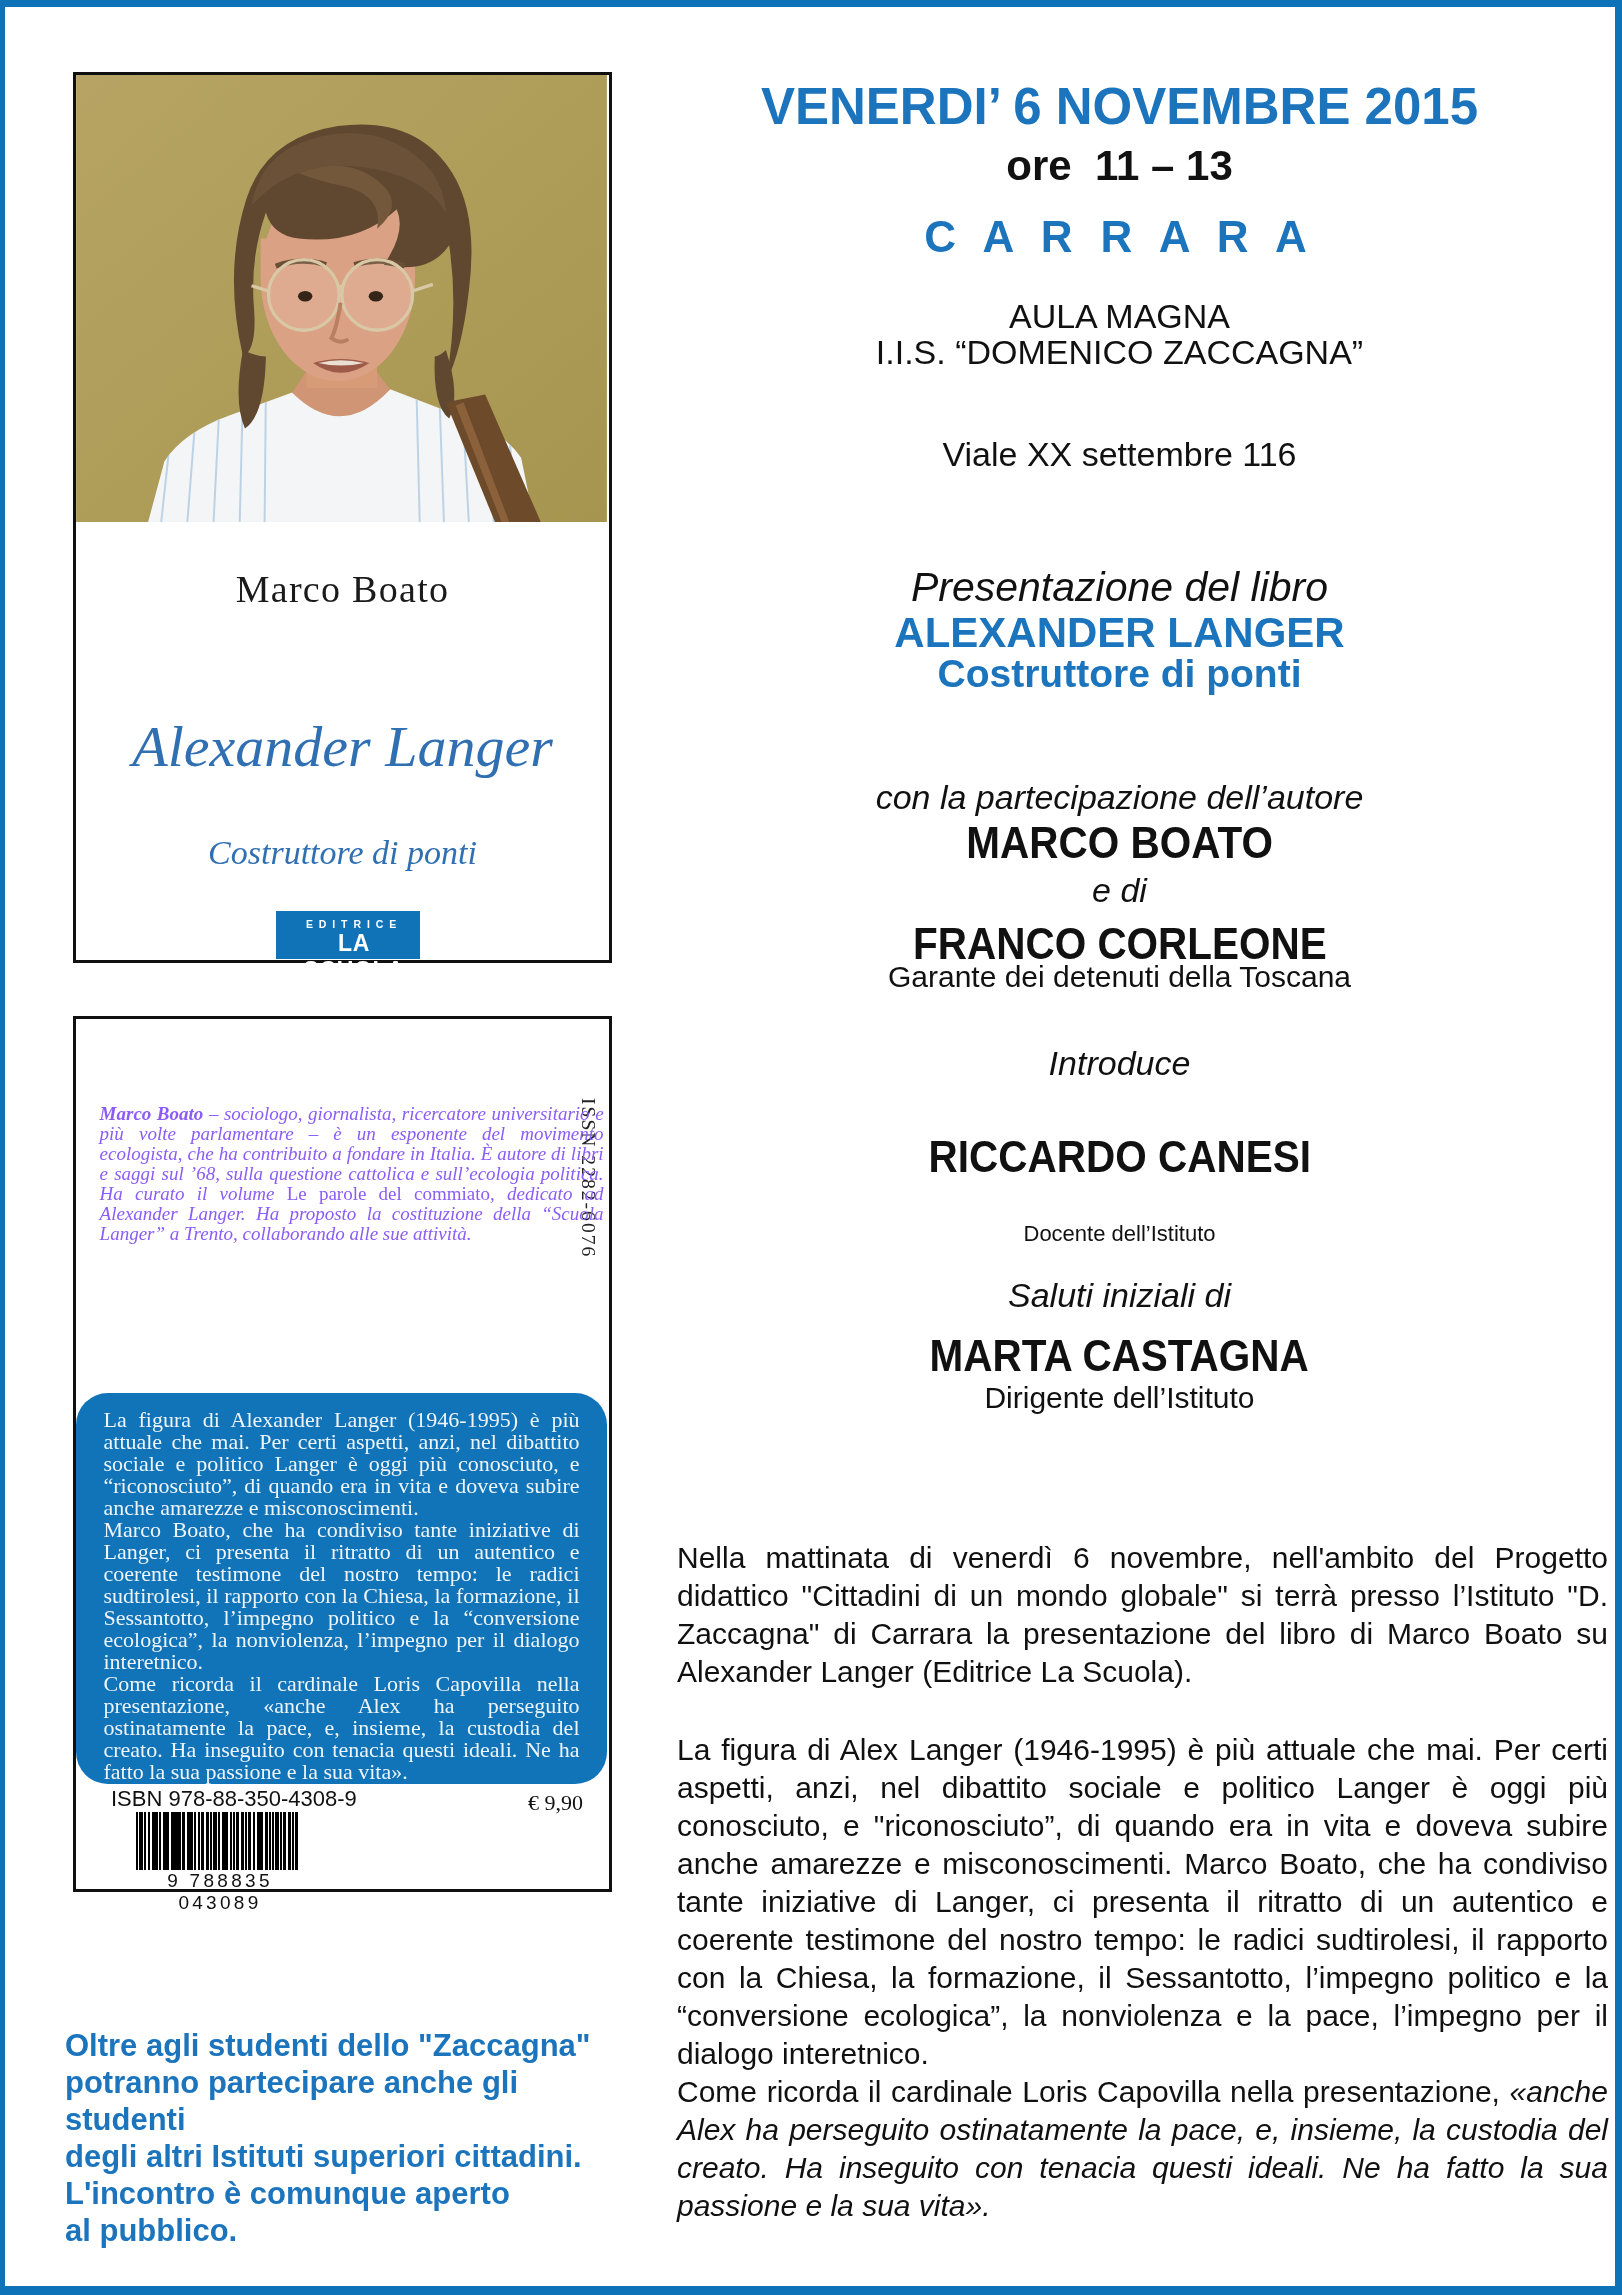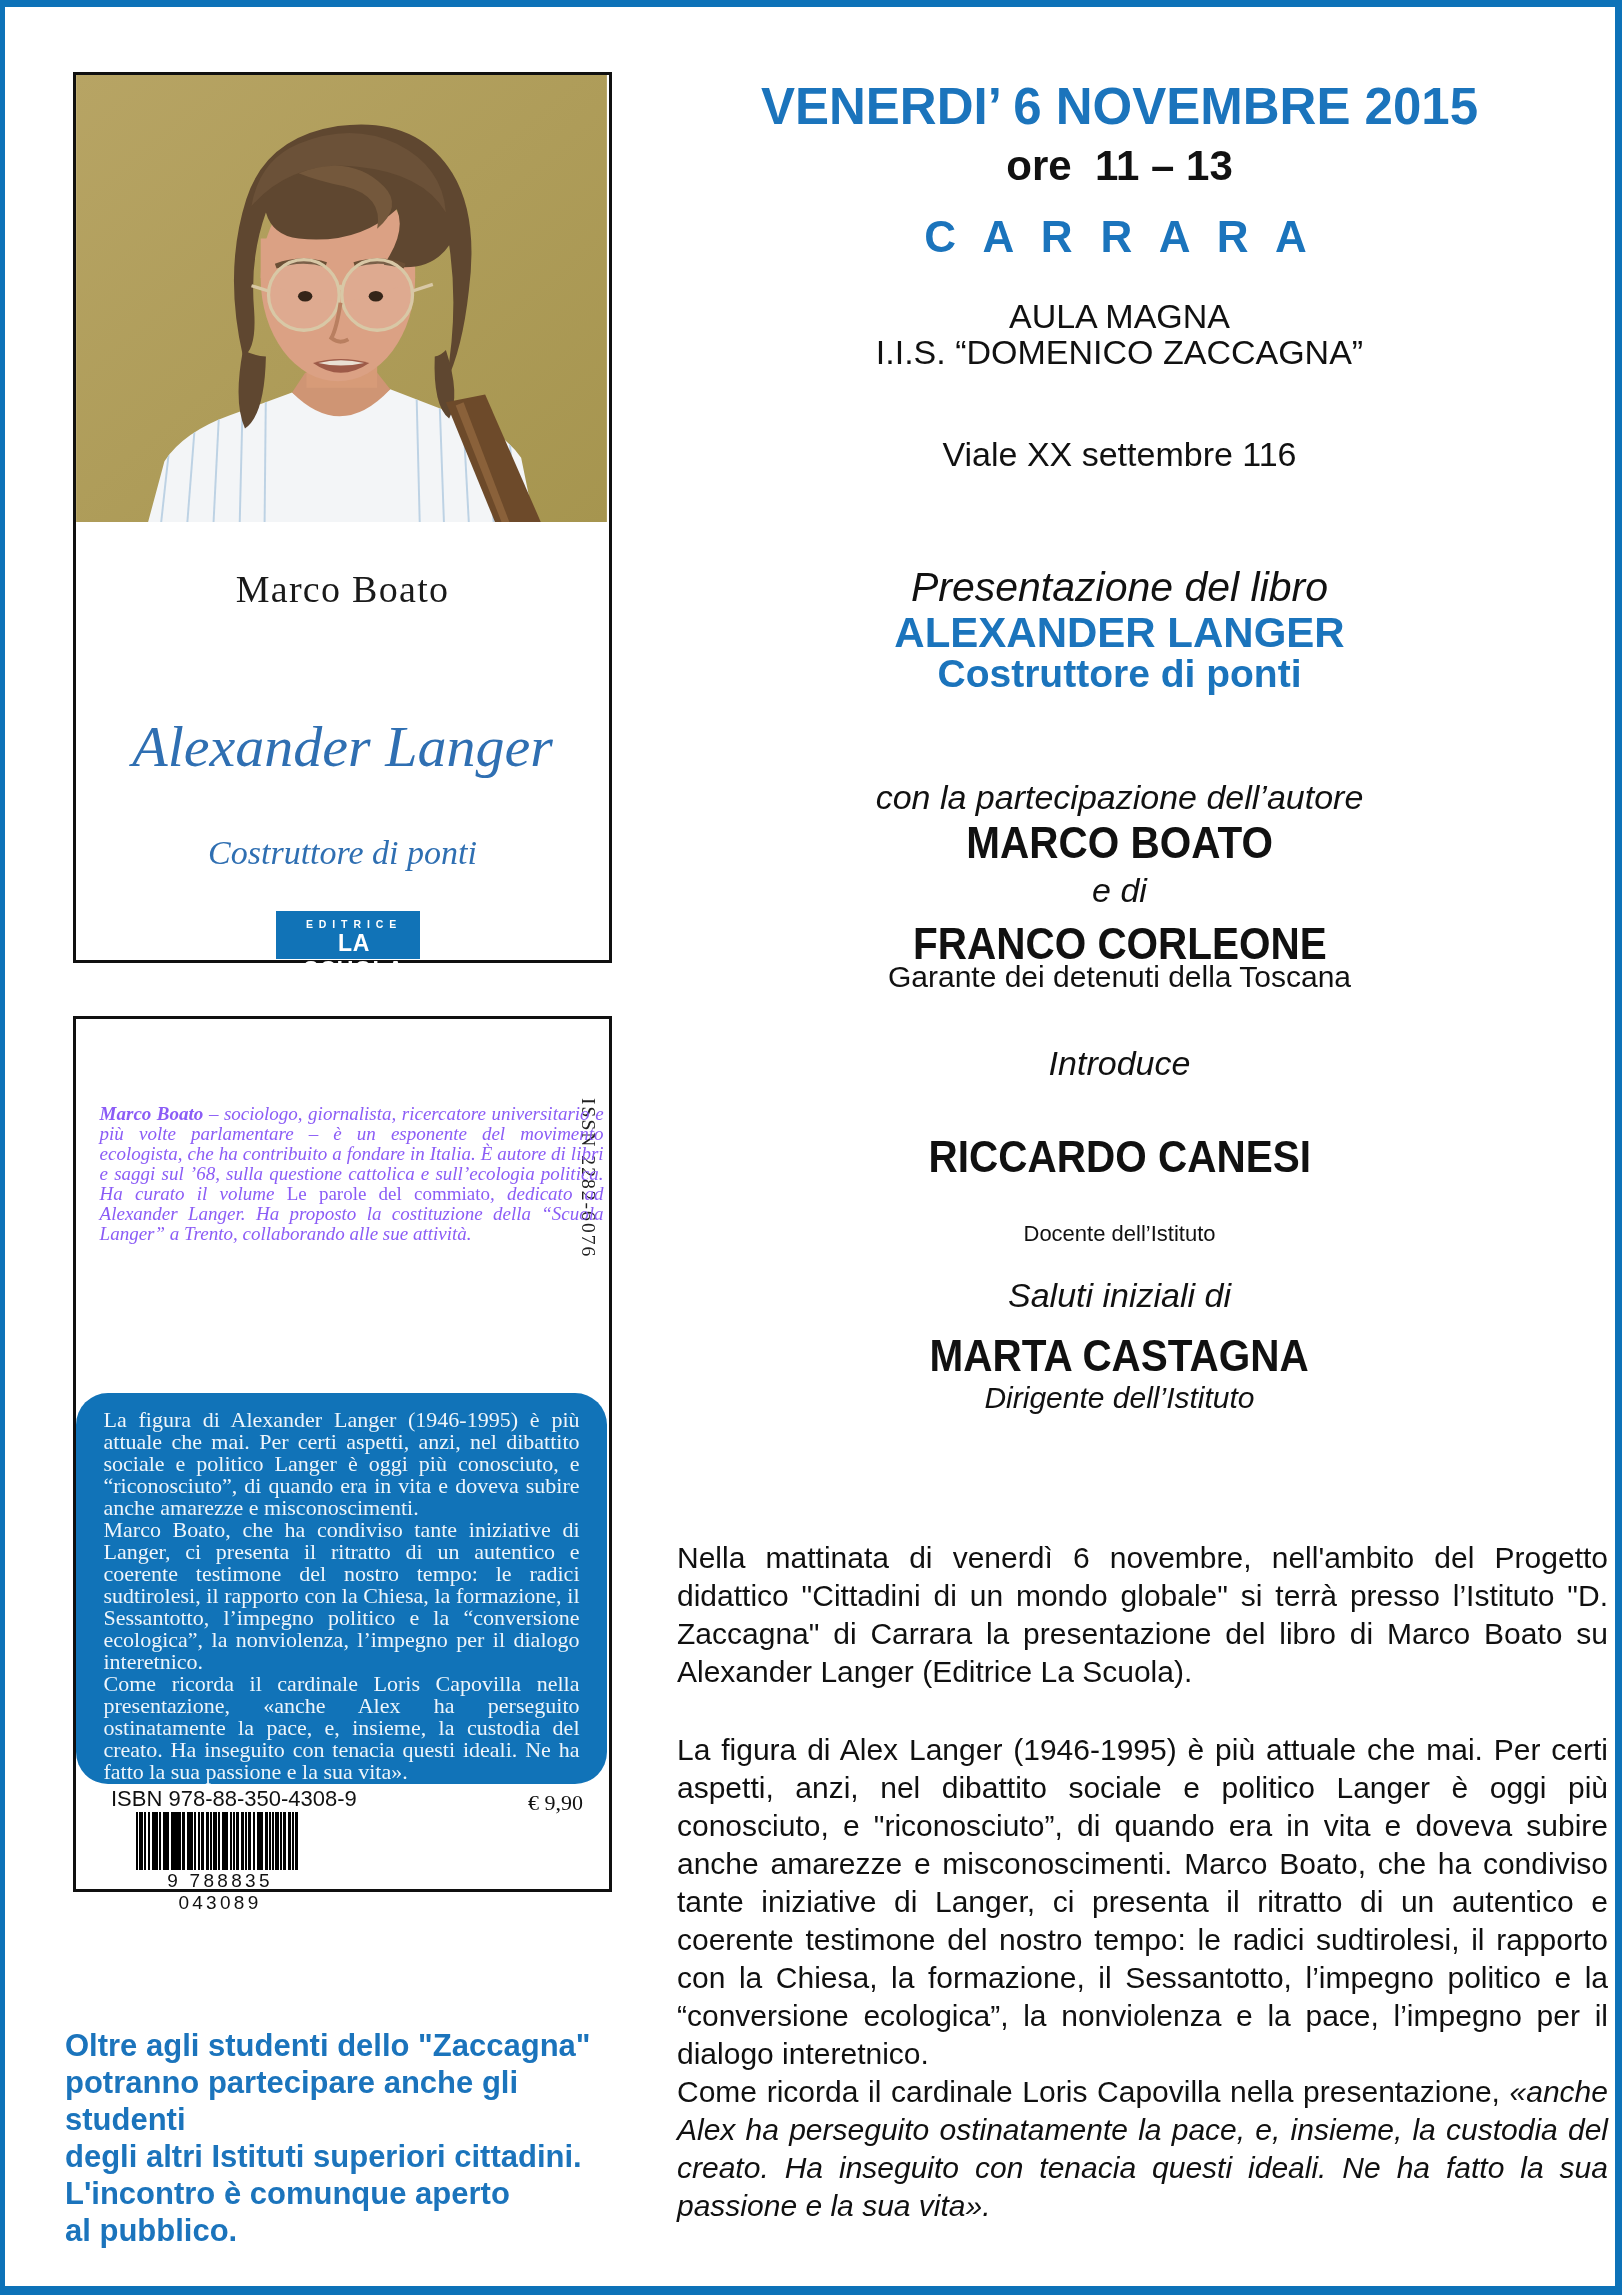--- a/index.html
+++ b/index.html
@@ -66,21 +66,21 @@
   #ev-conpart{top:779px;font-size:34px;}
   #ev-author{top:819px;font-size:44px;}
   #ev-edi{top:872px;font-size:34px;}
   #ev-guest{top:920px;font-size:44px;}
   #ev-guest-role{top:961px;font-size:30px;}
   #ev-introduce{top:1045px;font-size:34px;}
   #ev-moderator{top:1133px;font-size:44px;}
   #ev-moderator-role{top:1183px;font-size:22px;margin-top:39px;}
   #ev-saluti{top:1277px;font-size:34px;}
   #ev-principal{top:1332px;font-size:44px;}
-  #ev-principal-role{top:1382px;font-size:30px;font-style:italic;}
+  #ev-principal-role{top:1382px;font-size:30px;}
   
   .para{position:absolute;left:677px;width:931px;font-size:30px;line-height:38px;
       text-align:justify;color:#101010;}
   #para1{top:1539px;}
   #para2{top:1731px;}
   #para2 .quote{font-style:italic;}
 </style>
 </head>
 <body>
 

